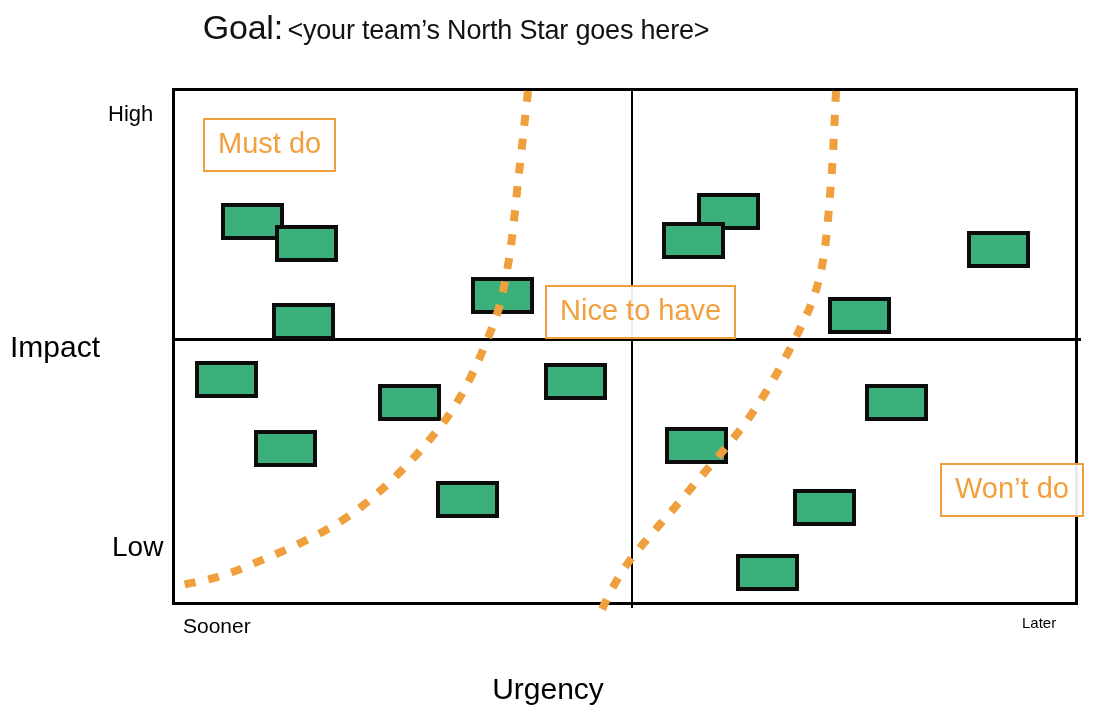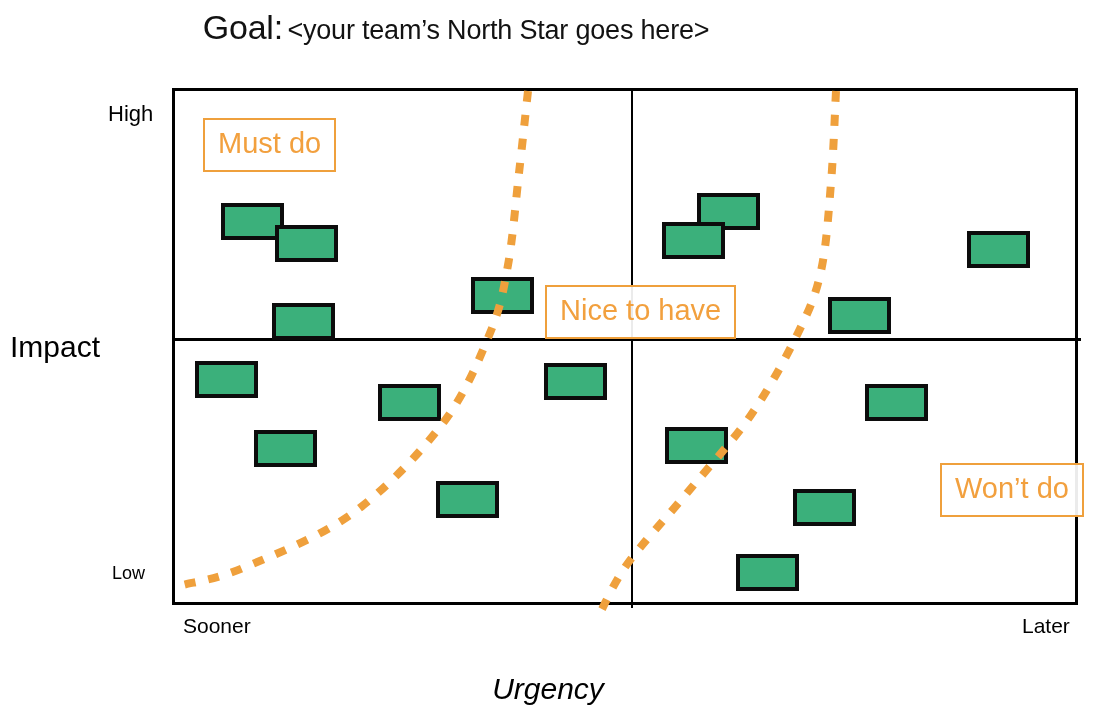--- a/index.html
+++ b/index.html
@@ -106,50 +106,49 @@
   }
   #lbl-high {
     position: absolute;
     left: 108px;
     top: 101px;
     font-size: 22px;
   }
   #lbl-low {
     position: absolute;
     left: 112px;
-    top: 563px;
-    font-size: 18px;
+    top: 531px;
+    font-size: 28px;
   }
   #lbl-impact {
     position: absolute;
     left: 10px;
     top: 330px;
     font-size: 30px;
   }
   #lbl-sooner {
     position: absolute;
     left: 183px;
     top: 614px;
     font-size: 21px;
     text-align: right;
   }
   #lbl-later {
     position: absolute;
     left: 1022px;
     top: 614px;
-    font-size: 21px;
+    font-size: 15px;
   }
   #lbl-urgency {
     position: absolute;
     left: 0;
     top: 672px;
     width: 1096px;
     text-align: center;
     font-size: 30px;
-    font-style: italic;
   }
 </style>
 </head>
 <body>
 
 <div id="title">
   <span class="goal-word">Goal:</span>
   <span class="goal-rest">&lt;your team’s North Star goes here&gt;</span>
 </div>
 

